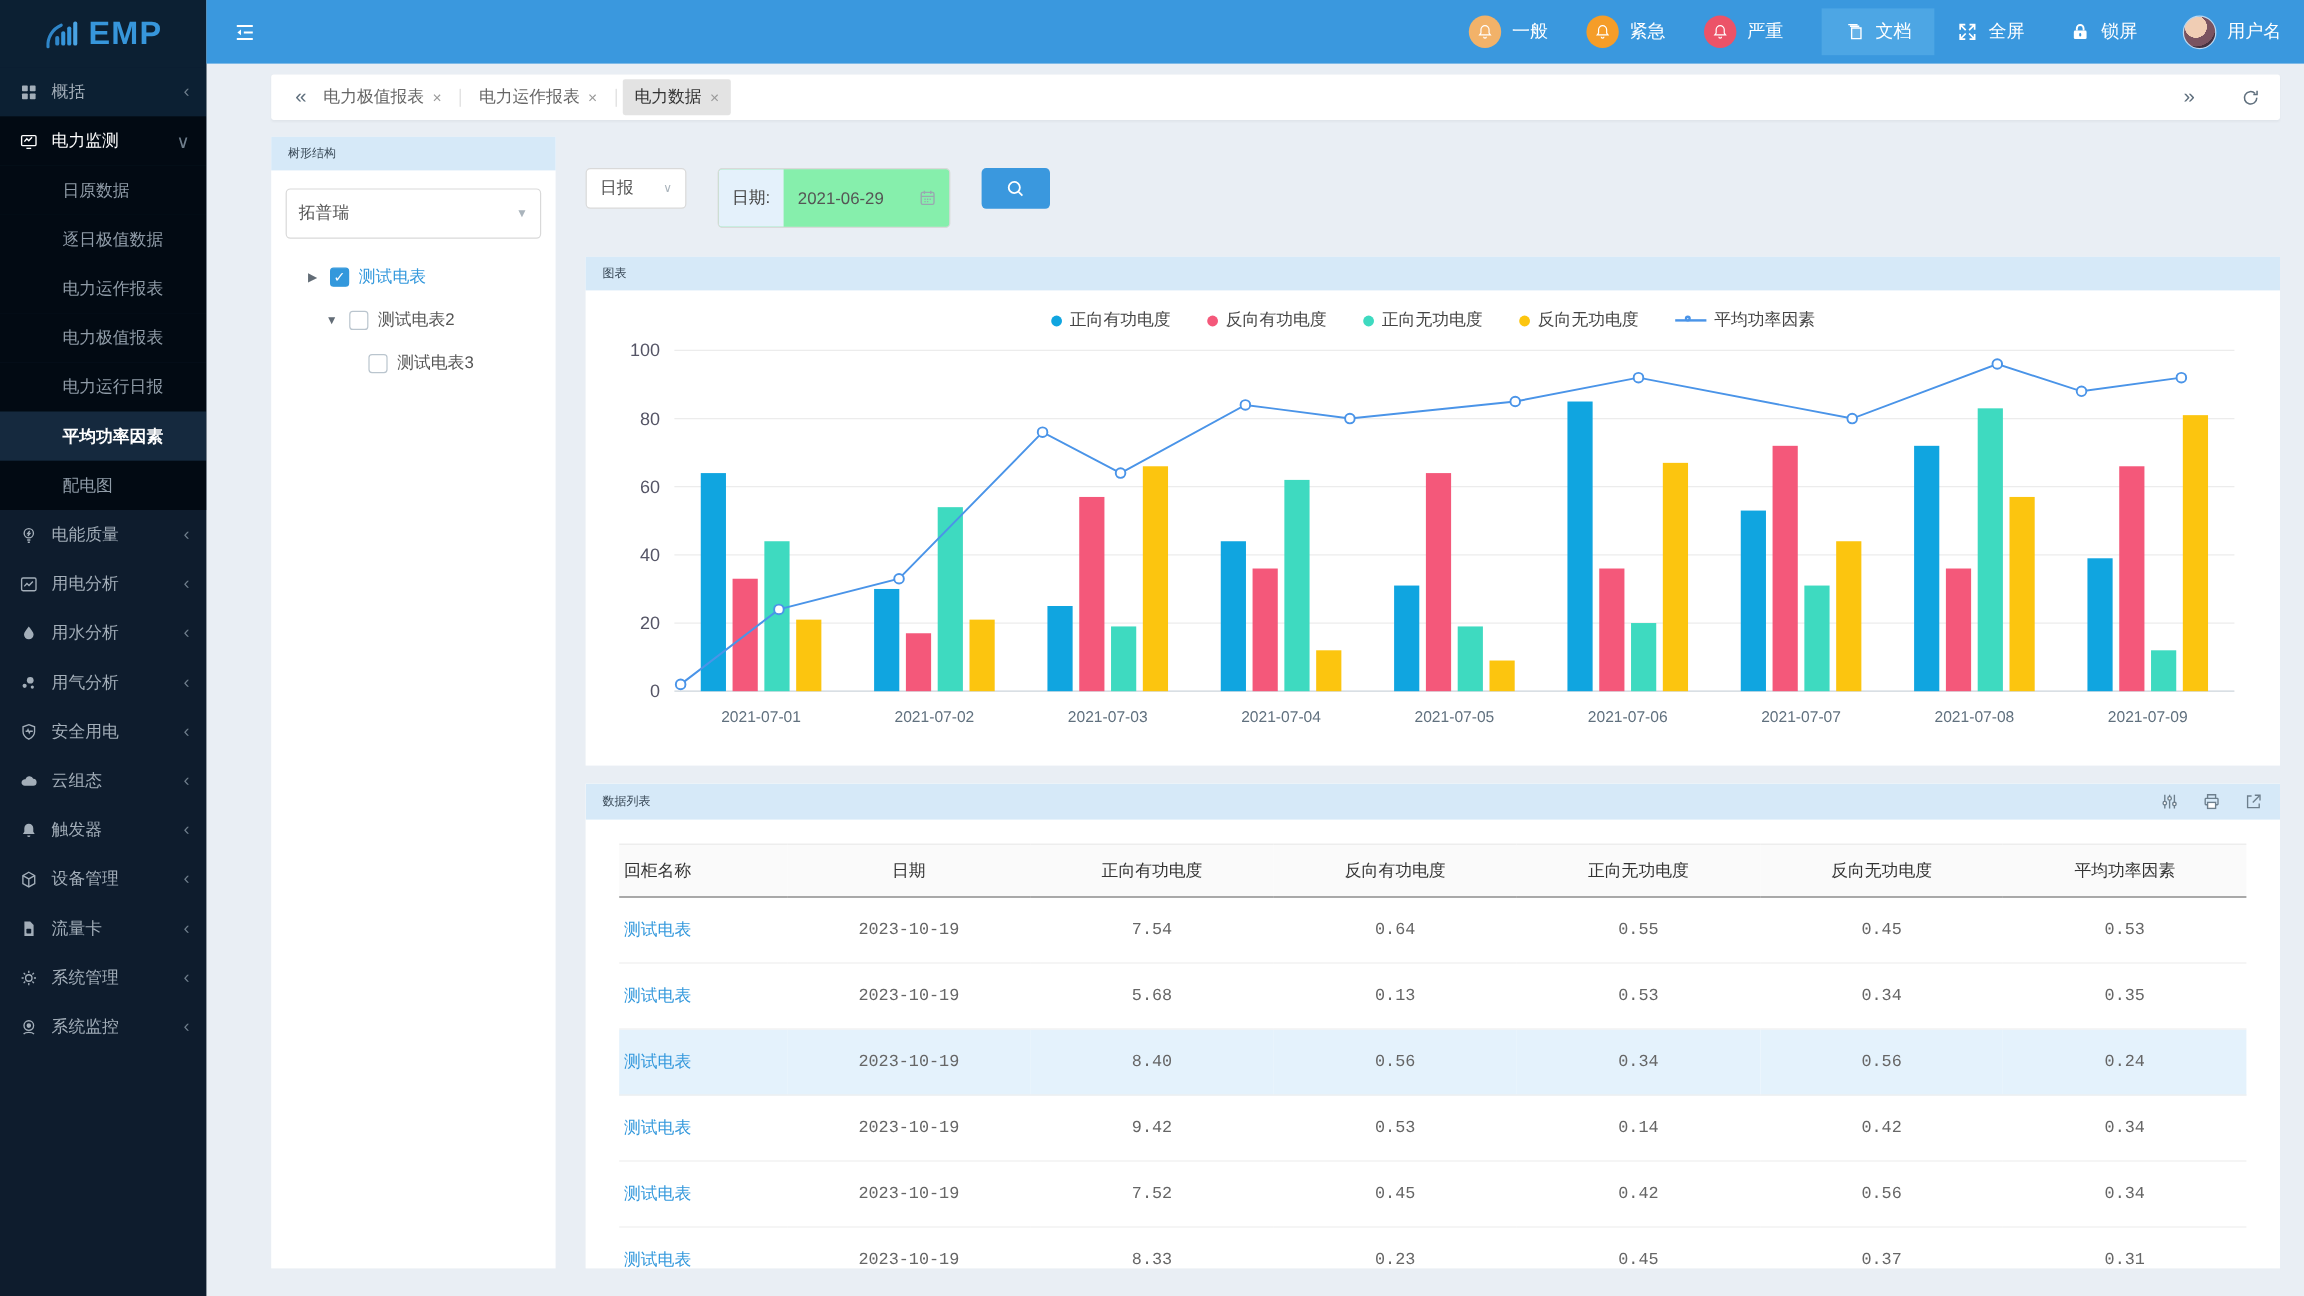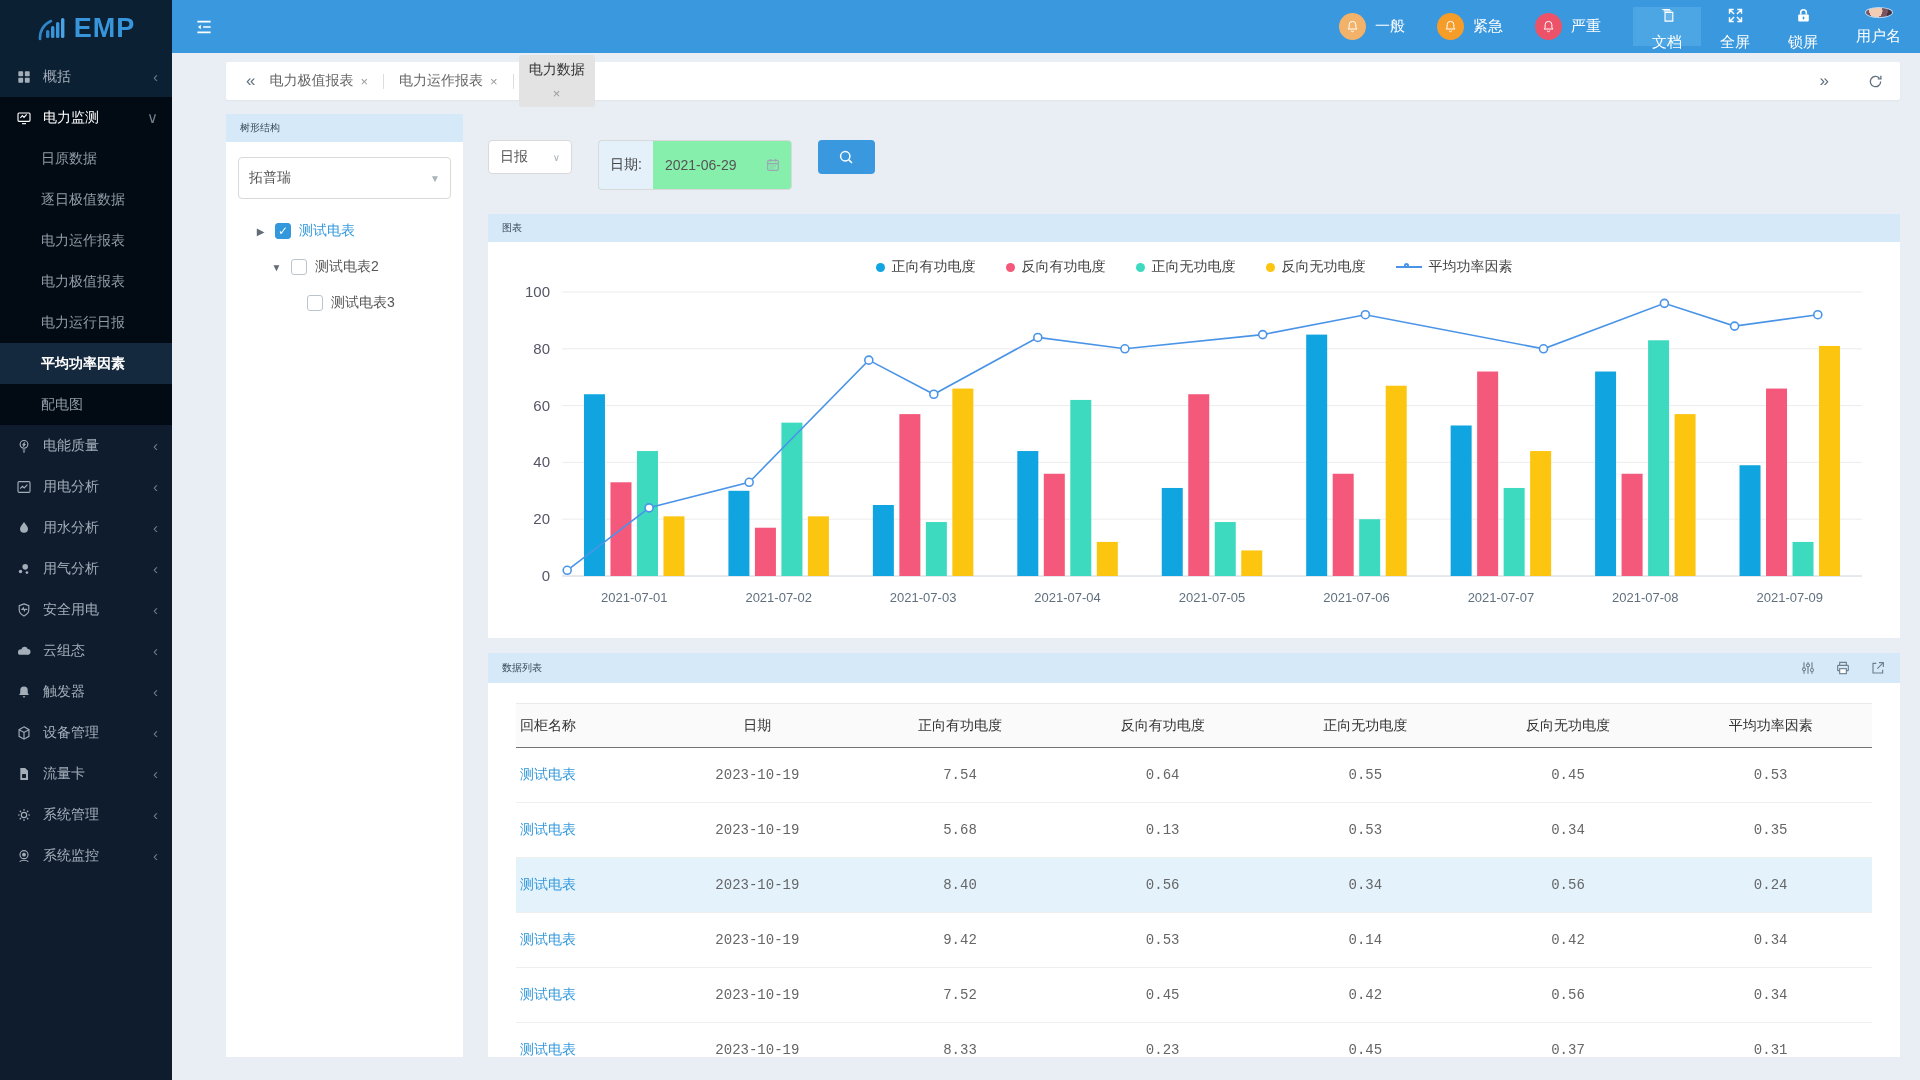--- a/index.html
+++ b/index.html
@@ -13,45 +13,45 @@
   .sidebar { width:172px; height:100%; background:#0e1c2d; flex-shrink:0; font-size:14px; color:#a3aeb9; overflow:hidden; }
   .logo { height:56px; background:#0c2033; display:flex; align-items:center; justify-content:center; gap:7px; }
   .logo-text { font-size:27px; font-weight:bold; color:#3796db; letter-spacing:1px; }
   .side-item { height:41px; display:flex; align-items:center; padding:0 14px 0 16px; gap:11px; cursor:pointer; }
   .side-item .lbl { flex:1; }
   .chev { color:#6f7e8c; font-size:15px; }
   .zone-top { background:#0c2033; }
   .zone-dark { background:#020a13; }
   .side-item.expanded { color:#fff; }
   .side-item.expanded .icn { color:#fff; }
-  .side-sub { height:41px; display:flex; align-items:center; padding-left:41px; color:#909ca8; cursor:pointer; }
+  .side-sub { height:41px; display:flex; align-items:center; padding-left:52px; color:#909ca8; cursor:pointer; }
   .side-sub.active { background:#15293e; color:#fff; font-weight:bold; }
 
   
   .main { flex:1; display:flex; flex-direction:column; height:100%; min-width:0; }
   .topbar { height:53px; background:#3a98de; display:flex; align-items:center; color:#fff; font-size:15px; flex-shrink:0; }
   .burger { padding:0 22px; cursor:pointer; }
   .burger .icn { width:20px; height:20px; }
   .topbar .spacer { flex:1; }
   .alert { display:flex; align-items:center; gap:9px; margin-right:32px; cursor:pointer; }
   .bell-circle { width:27px; height:27px; border-radius:50%; display:flex; align-items:center; justify-content:center; }
   .bell-circle .icn { width:15px; height:15px; }
-  .top-item { display:flex; align-items:center; gap:9px; height:39px; padding:0 19px; cursor:pointer;flex-direction:column; }
+  .top-item { display:flex; align-items:center; gap:9px; height:39px; padding:0 19px; cursor:pointer; }
   .top-item .icn { width:17px; height:17px; }
   .top-item.active { background:#4da6e4; }
   .avatar { width:28px; height:28px; border-radius:50%; border:1px solid #bcd8f0;
             background:radial-gradient(circle at 38% 32%, #f0cdb4 0 38%, #7a5360 39% 68%, #46323f 69%); }
 
   
   .tabbar { margin:9px 20px 0 54px; height:38px; background:#fff; border-radius:2px; display:flex; align-items:center;
             padding:0 16px; font-size:14px; color:#666; flex-shrink:0; box-shadow:0 1px 2px rgba(0,0,0,.04); }
   .tab-chev { font-size:17px; color:#5f6f7d; cursor:pointer; padding:0 4px; }
   .tab { display:flex; align-items:center; gap:7px; padding:6px 10px; border-radius:2px; cursor:pointer; white-space:nowrap; }
   .tab .x { color:#999; font-size:13px; }
-  .tab.active { background:#e3e3e3; color:#333;flex-direction:column; }
+  .tab.active { background:#e3e3e3; color:#333; }
   .tab-sep { width:1px; height:15px; background:#ddd; margin:0 5px; }
   .tabbar .spacer { flex:1; }
   .refresh { color:#5f6f7d; margin-left:34px; cursor:pointer; }
   .refresh .icn { width:17px; height:17px; }
 
   
   .content { flex:1; display:flex; padding:14px 20px 23px 54px; gap:25px; min-height:0; }
   .panel-hd { background:#d6e9f8; padding:7px 14px; font-size:10px; color:#3a4a58; flex-shrink:0; }
 
   .tree-panel { width:237px; background:#fff; flex-shrink:0; display:flex; flex-direction:column; font-size:14px; }

